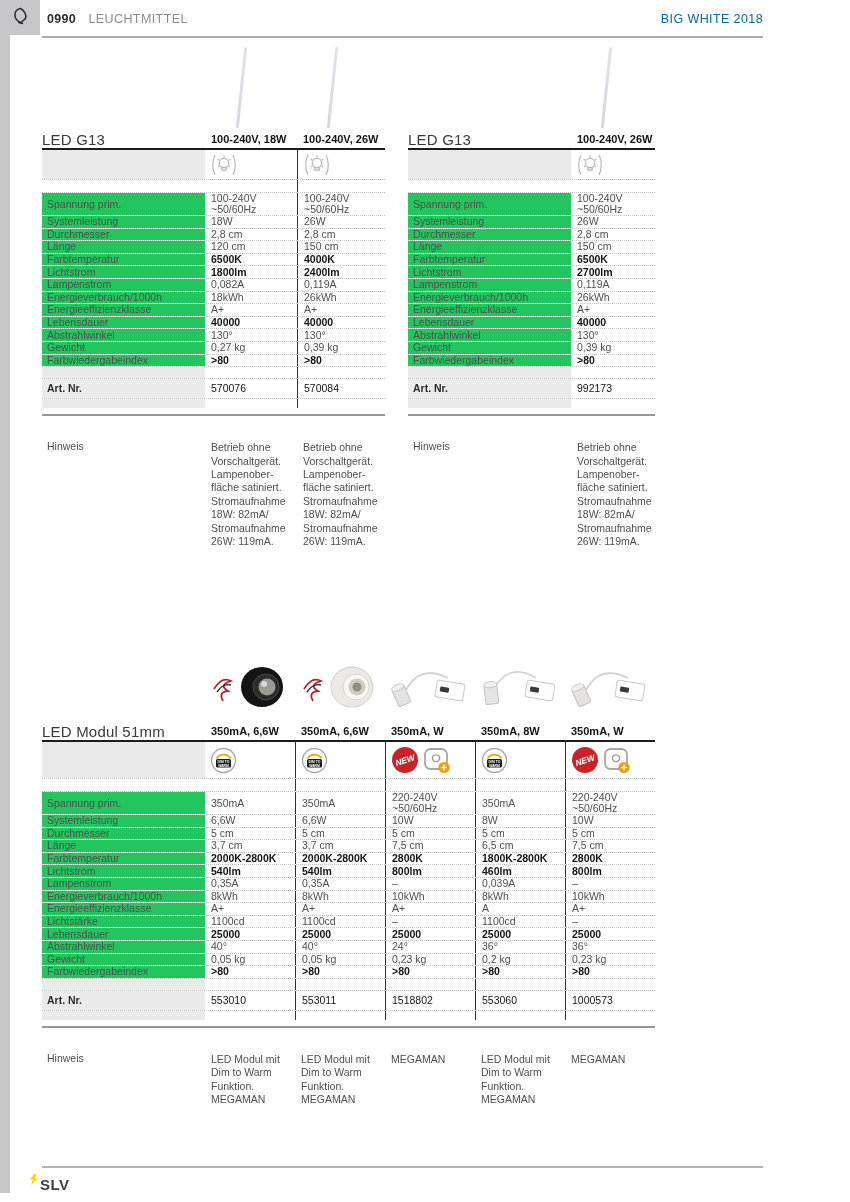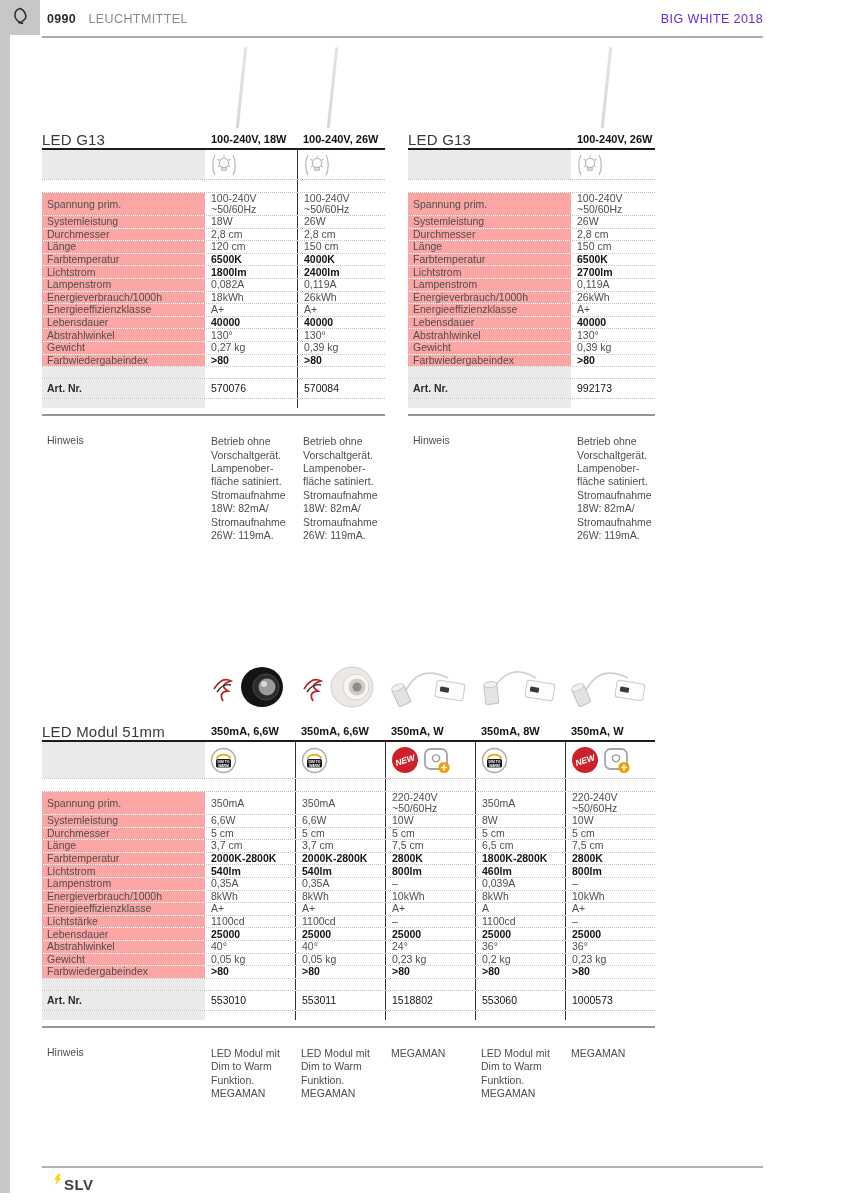--- a/index.html
+++ b/index.html
@@ -5,24 +5,24 @@
   html,body{margin:0;padding:0;background:#fff;}
   .page{position:relative;width:850px;height:1202px;background:#fff;overflow:hidden;
         font-family:"Liberation Sans", sans-serif;color:#4e4e4e;}
   
   .side-strip{position:absolute;left:0;top:0;width:10px;height:1193px;background:#c7c7c9;}
   .side-badge{position:absolute;left:0;top:0;width:40px;height:35px;background:#c7c7c9;
               display:flex;align-items:center;justify-content:center;}
   .hdr{position:absolute;left:47px;top:12px;right:87px;height:22px;font-size:12.5px;}
   .hdr .code{font-weight:bold;color:#2e2e2e;letter-spacing:.3px;}
   .hdr .sect{color:#8a8a8a;margin-left:9px;letter-spacing:.4px;}
-  .hdr .cat{position:absolute;right:0;top:0;color:#6d28d9;letter-spacing:.4px;}
+  .hdr .cat{position:absolute;right:0;top:0;color:#0369a1;letter-spacing:.4px;}
   .hdr-rule{position:absolute;left:42px;top:36px;width:721px;height:2px;background:#ababab;}
   .foot-rule{position:absolute;left:42px;top:1166px;width:721px;height:2px;background:#b3b3b3;}
-  .slv{position:absolute;left:54px;top:1172px;height:20px;display:flex;align-items:flex-end;}
+  .slv{position:absolute;left:30px;top:1172px;height:20px;display:flex;align-items:flex-end;}
   .slv .brand{font-size:15px;font-weight:800;color:#3e3e42;letter-spacing:.5px;line-height:15px;}
   .slv svg{margin-right:1px;margin-bottom:6px;}
   
   .tube{position:absolute;width:2.5px;height:81px;background:linear-gradient(#e3e3e9,#d6d6de);
         transform:rotate(6deg);}
   
   .photo{position:absolute;width:84px;height:58px;}
   
   .spec-table{position:absolute;font-size:10.5px;line-height:11px;}
   .trow{display:grid;align-items:stretch;}
@@ -33,31 +33,31 @@
   .t-rule{height:2px;background:#1c1c1c;}
   .icon-row{height:29px;border-bottom:1px dotted #bdbdbd;}
   #table-c .icon-row{height:36px;}
   .icon-row .lbl{background:#eaeaea;}
   .icon-row .val{display:flex;align-items:center;gap:4px;padding-left:5px;}
   .gap1{height:12px;border-bottom:1px dotted #bdbdbd;}
   .gap2{height:11px;border-bottom:1px dotted #bdbdbd;}
   .gap2 .lbl{background:#eaeaea;}
   .data-row{min-height:11.6px;border-bottom:1px dotted #c2c2c2;}
   .lbl{padding-left:5px;display:flex;align-items:center;color:#4e4e4e;}
-  .data-row .lbl{background:#fca5a5;}
+  .data-row .lbl{background:#22c55e;}
   .val{padding-left:6px;display:flex;align-items:center;white-space:pre-line;color:#4e4e4e;}
   .bold-row .val{color:#141414;font-weight:bold;}
   .art-row{height:19px;border-bottom:1px dotted #bdbdbd;}
   .art-row .lbl{background:#eaeaea;font-weight:bold;color:#2b2b2b;}
   .art-row .val{font-weight:normal;color:#141414;}
   .tail-row{height:9px;}
   .tail-row .lbl{background:#eaeaea;}
   .divided .vline{border-left:1px solid #2f2f2f;}
   .sec-rule{height:2px;background:#969696;margin-top:6px;}
-  .hinweis{margin-top:19px;}
+  .hinweis{margin-top:25px;}
   .hinweis .lbl{align-items:flex-start;}
   .hinweis .val{align-items:flex-start;line-height:13.4px;white-space:pre-line;padding-right:4px;}
   .ic{flex:0 0 auto;}
 </style>
 </head>
 <body>
 
 <div class="page">
 
   <div class="side-strip"></div>

